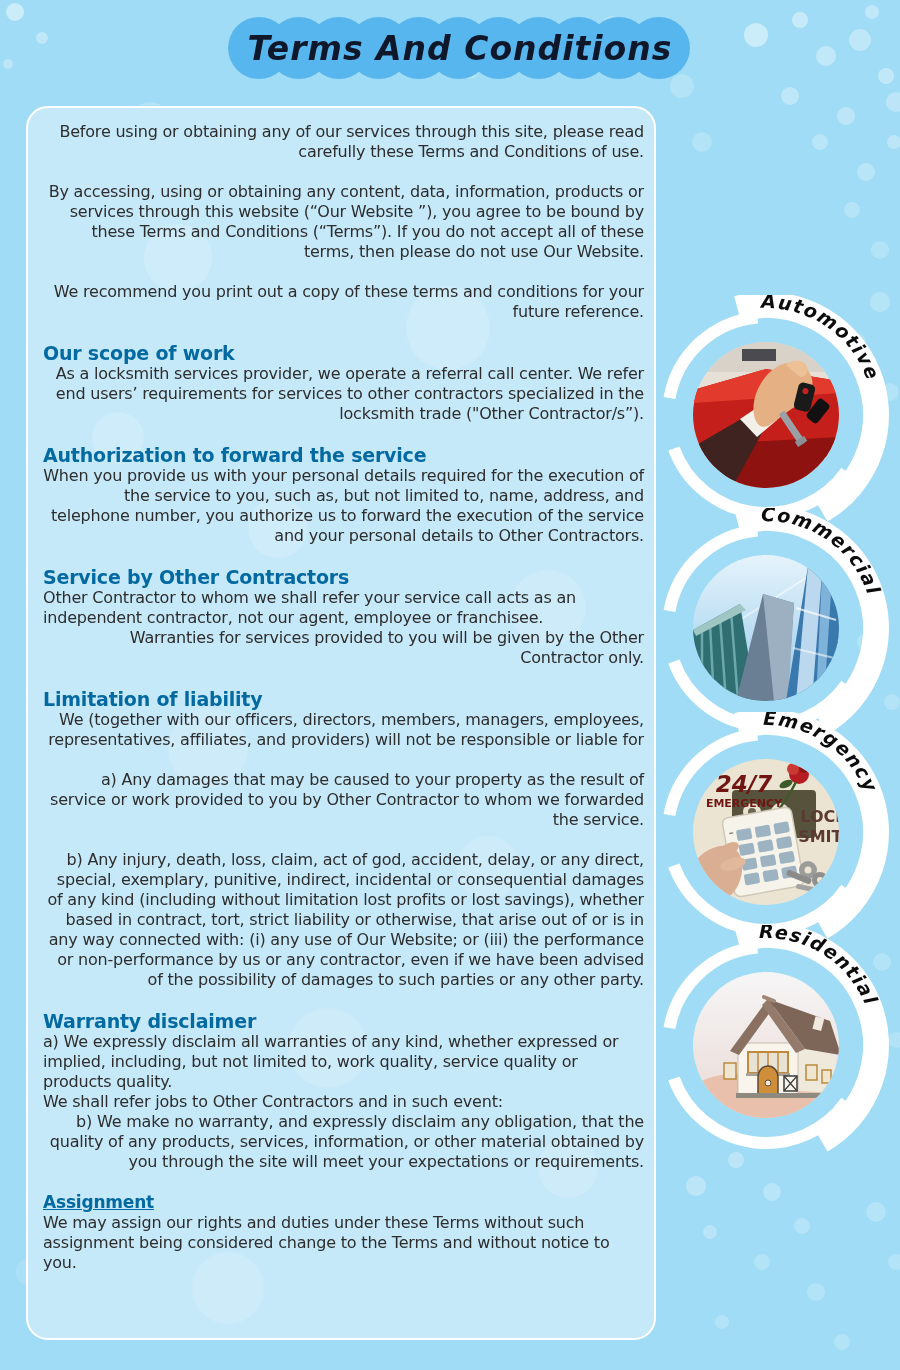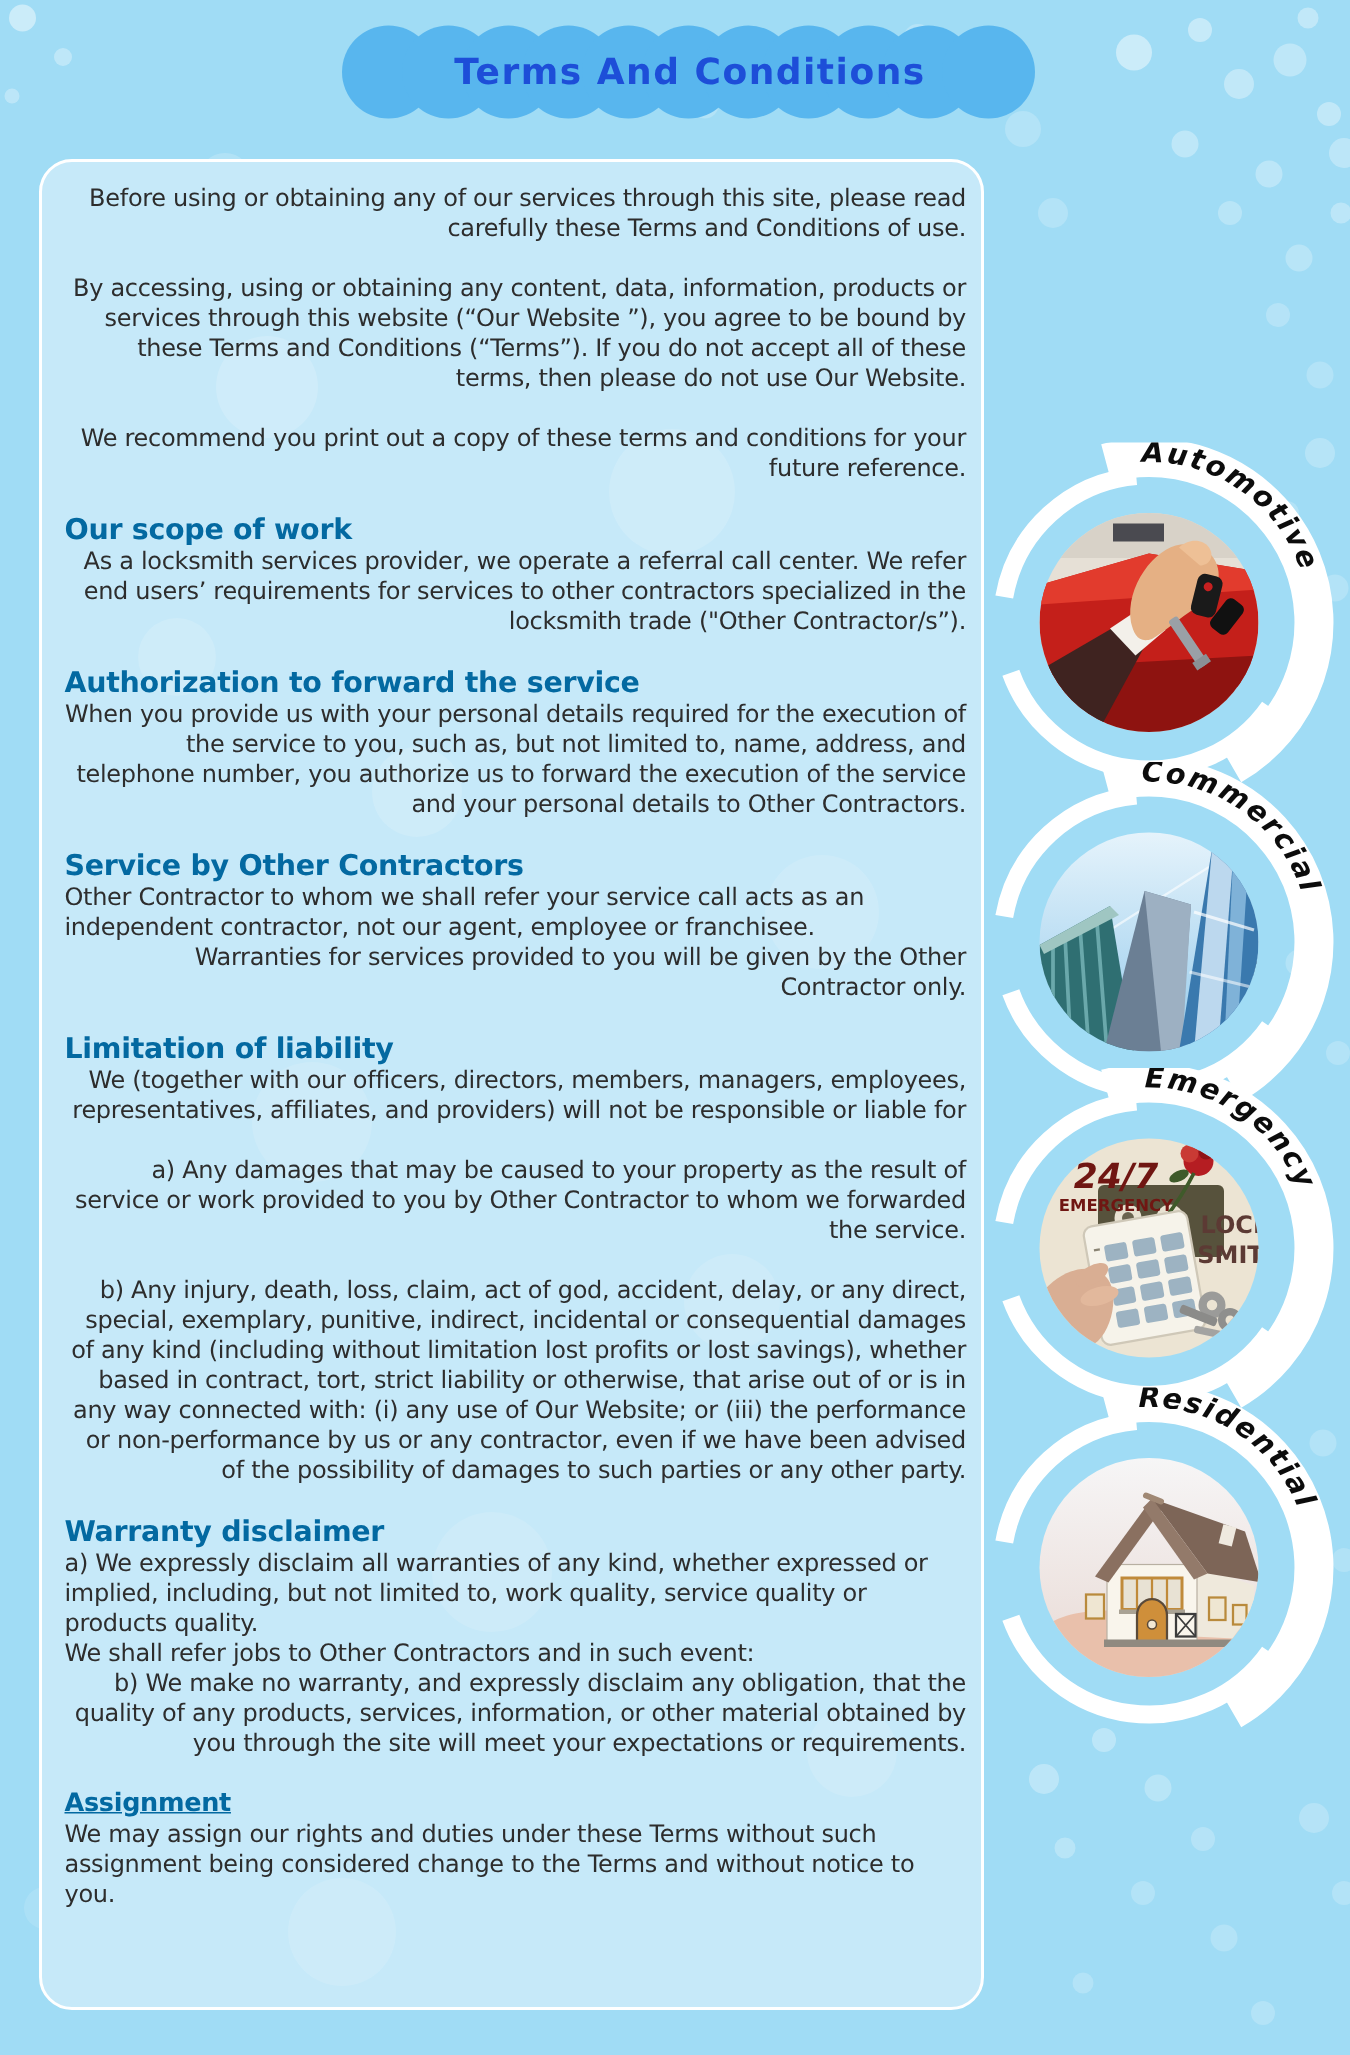--- a/index.html
+++ b/index.html
@@ -4,21 +4,21 @@
 <style>
   html,body{margin:0;padding:0;}
   body{font-family:"DejaVu Sans","Liberation Sans",sans-serif;}
   .page{position:relative;width:900px;height:1370px;background:#a0dcf5;overflow:hidden;}
   .bg-bubbles{position:absolute;left:0;top:0;z-index:0;}
   
   .title-wrap{position:absolute;left:225px;top:10px;width:470px;height:76px;z-index:3;}
   .title-wrap svg{position:absolute;left:0;top:0;}
   .bubble{fill:#58b6ee;}
   .title-text{position:absolute;left:0;top:0;width:100%;height:76px;display:flex;align-items:center;justify-content:center;
-    font-size:24px;font-weight:bold;color:#1d4ed8;letter-spacing:1px;}
+    font-size:33px;font-weight:bold;font-style:italic;color:#0f172a;letter-spacing:1px;}
   
   .panel{position:absolute;left:26px;top:106px;width:630px;height:1234px;background:#c6e9f9;
     border:2px solid #ffffff;border-radius:22px;box-sizing:border-box;z-index:1;}
   .panel-texture{position:absolute;left:0;top:0;z-index:0;border-radius:20px;overflow:hidden;}
   .panel-inner{position:relative;z-index:1;padding:14px 10px 10px 15px;color:#2d2d2d;
     font-size:16px;line-height:20px;letter-spacing:-0.2px;}
   .para{margin:0 0 20px 0;text-align:right;}
   .line{margin:0;}
   h2.sec{font-size:19px;line-height:22px;margin:0;color:#0369a1;letter-spacing:-0.2px;font-weight:bold;}
   h2.sec.small{font-size:17px;line-height:21px;text-decoration:underline;}

